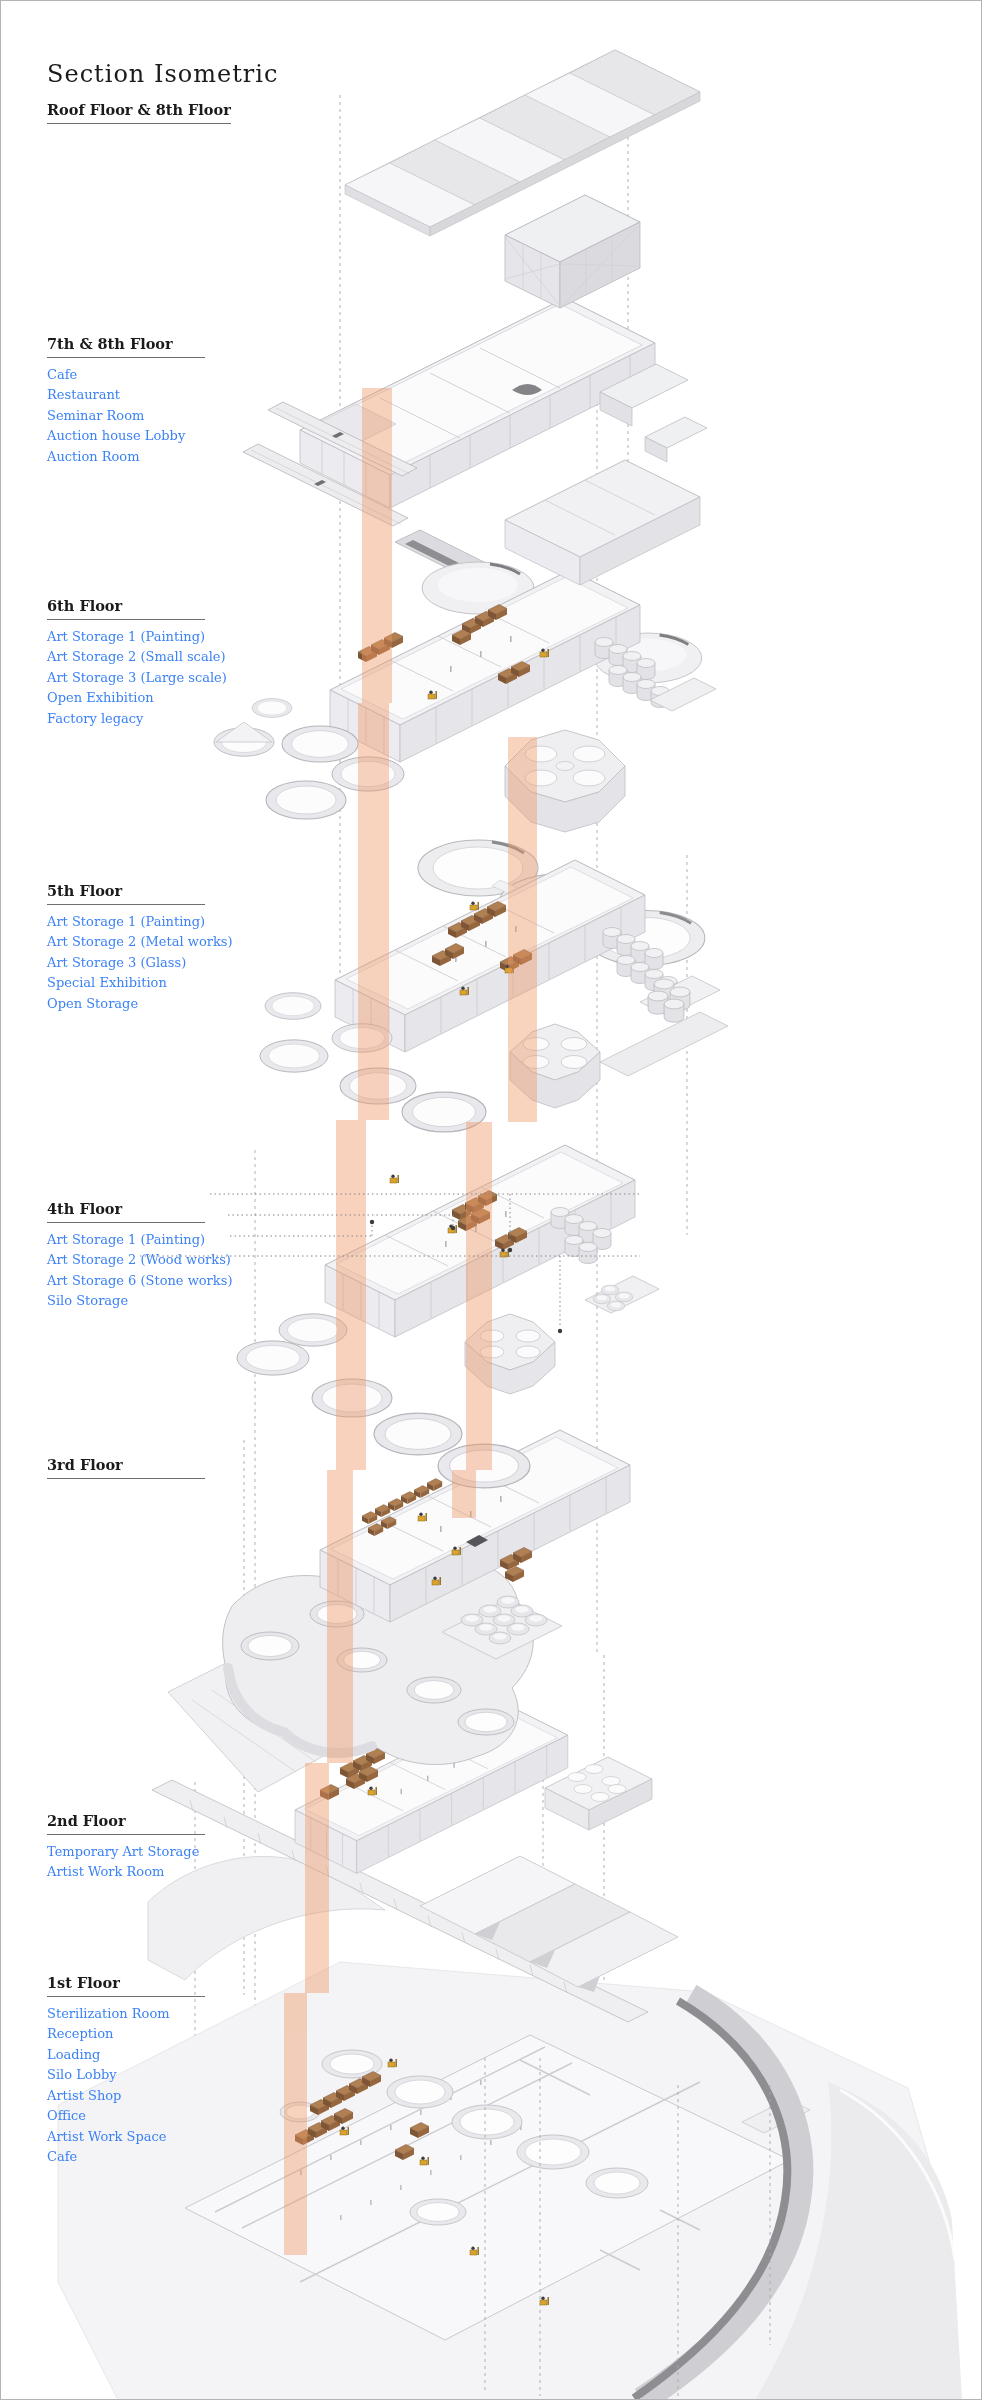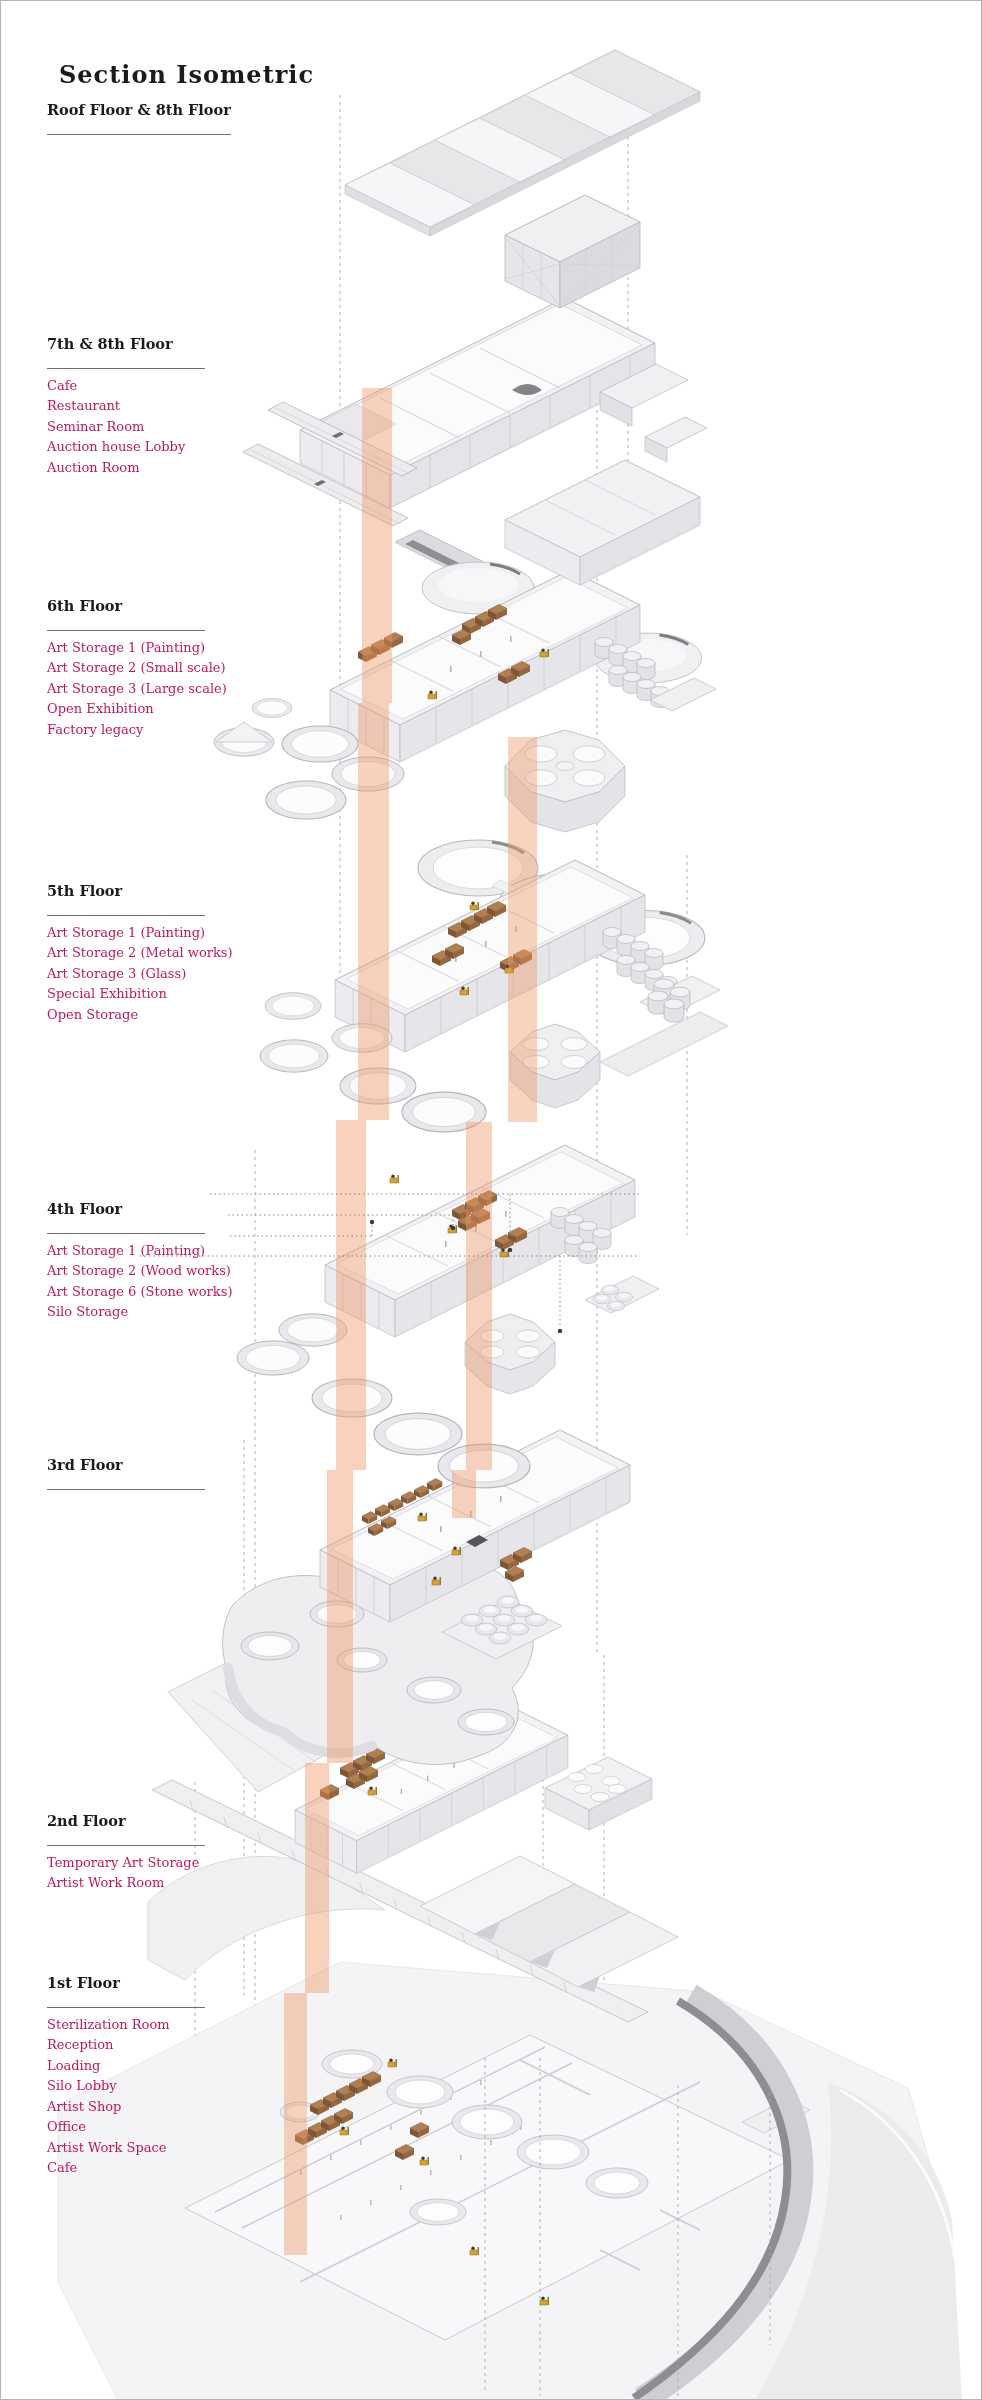--- a/index.html
+++ b/index.html
@@ -1,26 +1,26 @@
 <!DOCTYPE html>
 <html><head>
 <meta charset="utf-8">
 <style>
   html,body{margin:0;padding:0;background:#ffffff;}
   body{width:982px;height:2400px;position:relative;overflow:hidden;
        font-family:"DejaVu Serif","Liberation Serif",serif;color:#1b1b1d;}
   .frame{position:absolute;inset:0;border:1px solid #b3b3b6;pointer-events:none;z-index:50;}
-  .page-title{position:absolute;left:47px;top:44px;font-size:24px;font-weight:700;
-              letter-spacing:1px;color:#1b1b1d;margin-left:12px;}
+  .page-title{position:absolute;left:47px;top:44px;font-size:24px;font-weight:400;
+              letter-spacing:1px;color:#1b1b1d;}
   .floor-block{position:absolute;left:47px;width:215px;z-index:10;}
   .floor-block h2{margin:0;font-size:14.5px;font-weight:700;line-height:1.15;color:#1b1b1d;
-                  display:inline-block;min-width:158px;padding-bottom:15px;
+                  display:inline-block;min-width:158px;padding-bottom:4px;
                   border-bottom:1.5px solid #6f6f73;}
   .floor-block ul{list-style:none;margin:7px 0 0;padding:0;font-size:13px;
-                  line-height:20.5px;color:#be185d;}
+                  line-height:20.5px;color:#3b82f6;}
   svg.iso{position:absolute;left:0;top:0;z-index:1;}
 </style>
 </head>
 <body>
 
 <div class="frame"></div>
 
 <h1 class="page-title">Section Isometric</h1>
 
 <div class="floor-block" style="top:100px">

